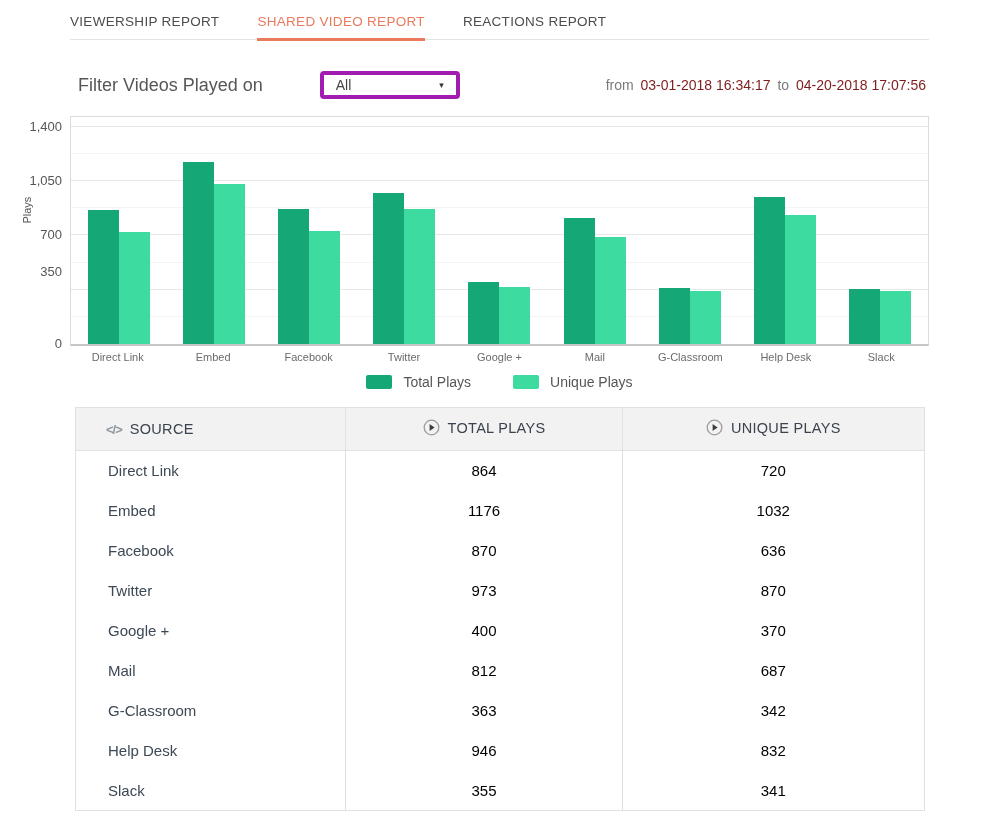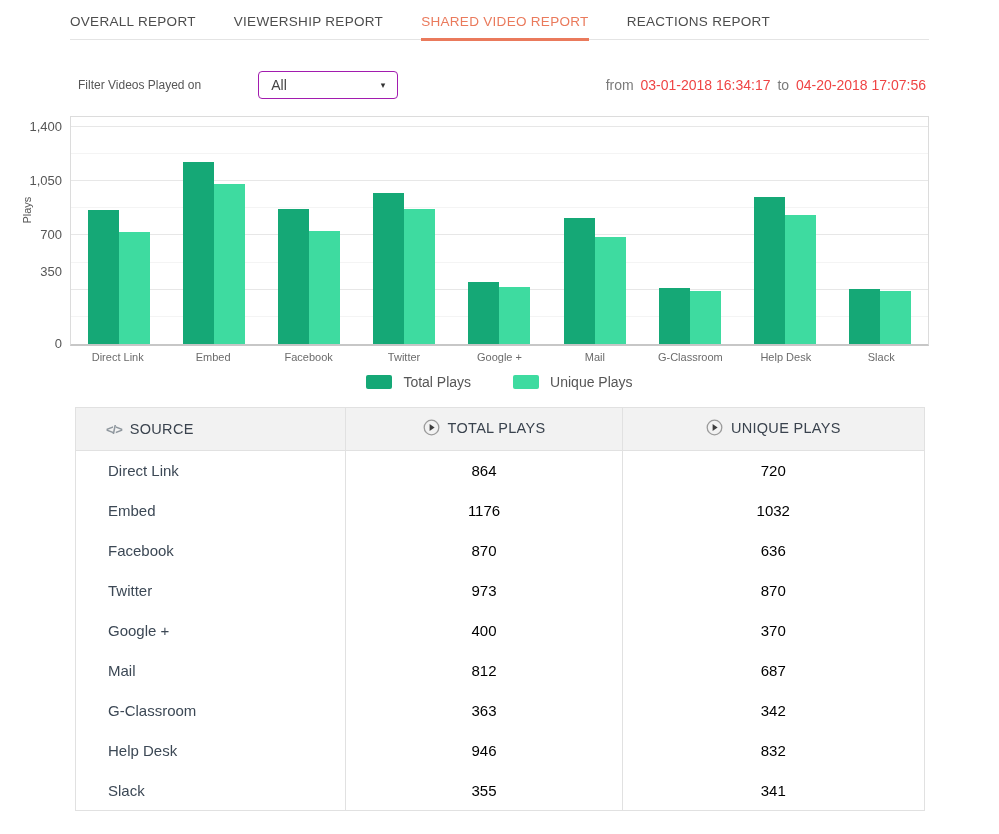--- a/index.html
+++ b/index.html
@@ -8,27 +8,27 @@
   .content { margin: 0 70px; width: 859px; }
 
   
   .tabbar { display: flex; gap: 38px; padding-top: 14px; border-bottom: 1px solid #e4e4e4; }
   .tab { font-size: 13.5px; letter-spacing: .3px; color: #4d4d4d; padding-bottom: 9px;
          border-bottom: 3px solid transparent; margin-bottom: -2px; cursor: pointer; white-space: nowrap; }
   .tab.active { color: #ea7a5c; border-bottom-color: #ea7a5c; }
 
   
   .filter-row { display: flex; align-items: center; margin-top: 31px; height: 28px; }
-  .filter-label { font-size: 12px; color: #565656; margin-left: 8px; }
-  .dropdown { margin-left: 57px; width: 140px; height: 28px; border: 1px solid #a21caf; border-radius: 4px;
+  .filter-label { font-size: 18px; color: #565656; margin-left: 8px; }
+  .dropdown { margin-left: 57px; width: 140px; height: 28px; border: 4px solid #a21caf; border-radius: 4px;
               background: #fff; display: flex; align-items: center; justify-content: space-between;
               padding: 0 12px; font-size: 14px; color: #444; cursor: pointer; text-align: right; }
   .caret { font-size: 9px; color: #333; }
   .date-range { margin-left: auto; font-size: 14px; color: #7b7b7b; }
-  .date-range .dval { color: #ef4444; margin: 16px 3px; }
+  .date-range .dval { color: #7f1d1d; margin: 16px 3px; }
 
   
   .chart-wrap { position: relative; margin-top: 17px; }
   .plot-box { position: relative; height: 230px; border: 1px solid #dcdcdc; border-bottom: 2px solid #c7c7c7; background: #fff; }
   .gridline { position: absolute; left: 0; right: 0; height: 1px; background: #e7e7e7; }
   .gridline.minor { background: #f4f4f4; }
   .ytick { position: absolute; right: calc(100% + 9px); font-size: 13px; color: #565656; white-space: nowrap; }
   .y-axis-title { position: absolute; left: -44px; top: 50%; transform: rotate(-90deg) translateX(50%);
                   transform-origin: left center; font-size: 11px; color: #555; }
   .bar-groups { position: absolute; left: 0; right: 0; bottom: 0; top: 0; display: flex; align-items: flex-end; }
@@ -51,21 +51,20 @@
   table.report td.center { text-align: center; }
   .code-icon { font-size: 13px; font-weight: 700; color: #8f979e; letter-spacing: -1px; }
   .play-svg { display: block; }
 </style>
 </head>
 <body>
 
 <div class="content">
 
   <div class="tabbar">
-    <div class="tab">OVERALL REPORT</div>
     <div class="tab">VIEWERSHIP REPORT</div>
     <div class="tab active">SHARED VIDEO REPORT</div>
     <div class="tab">REACTIONS REPORT</div>
   </div>
 
   <div class="filter-row">
     <span class="filter-label">Filter Videos Played on</span>
     <div class="dropdown">
       <span>All</span>
       <span class="caret">▾</span>

